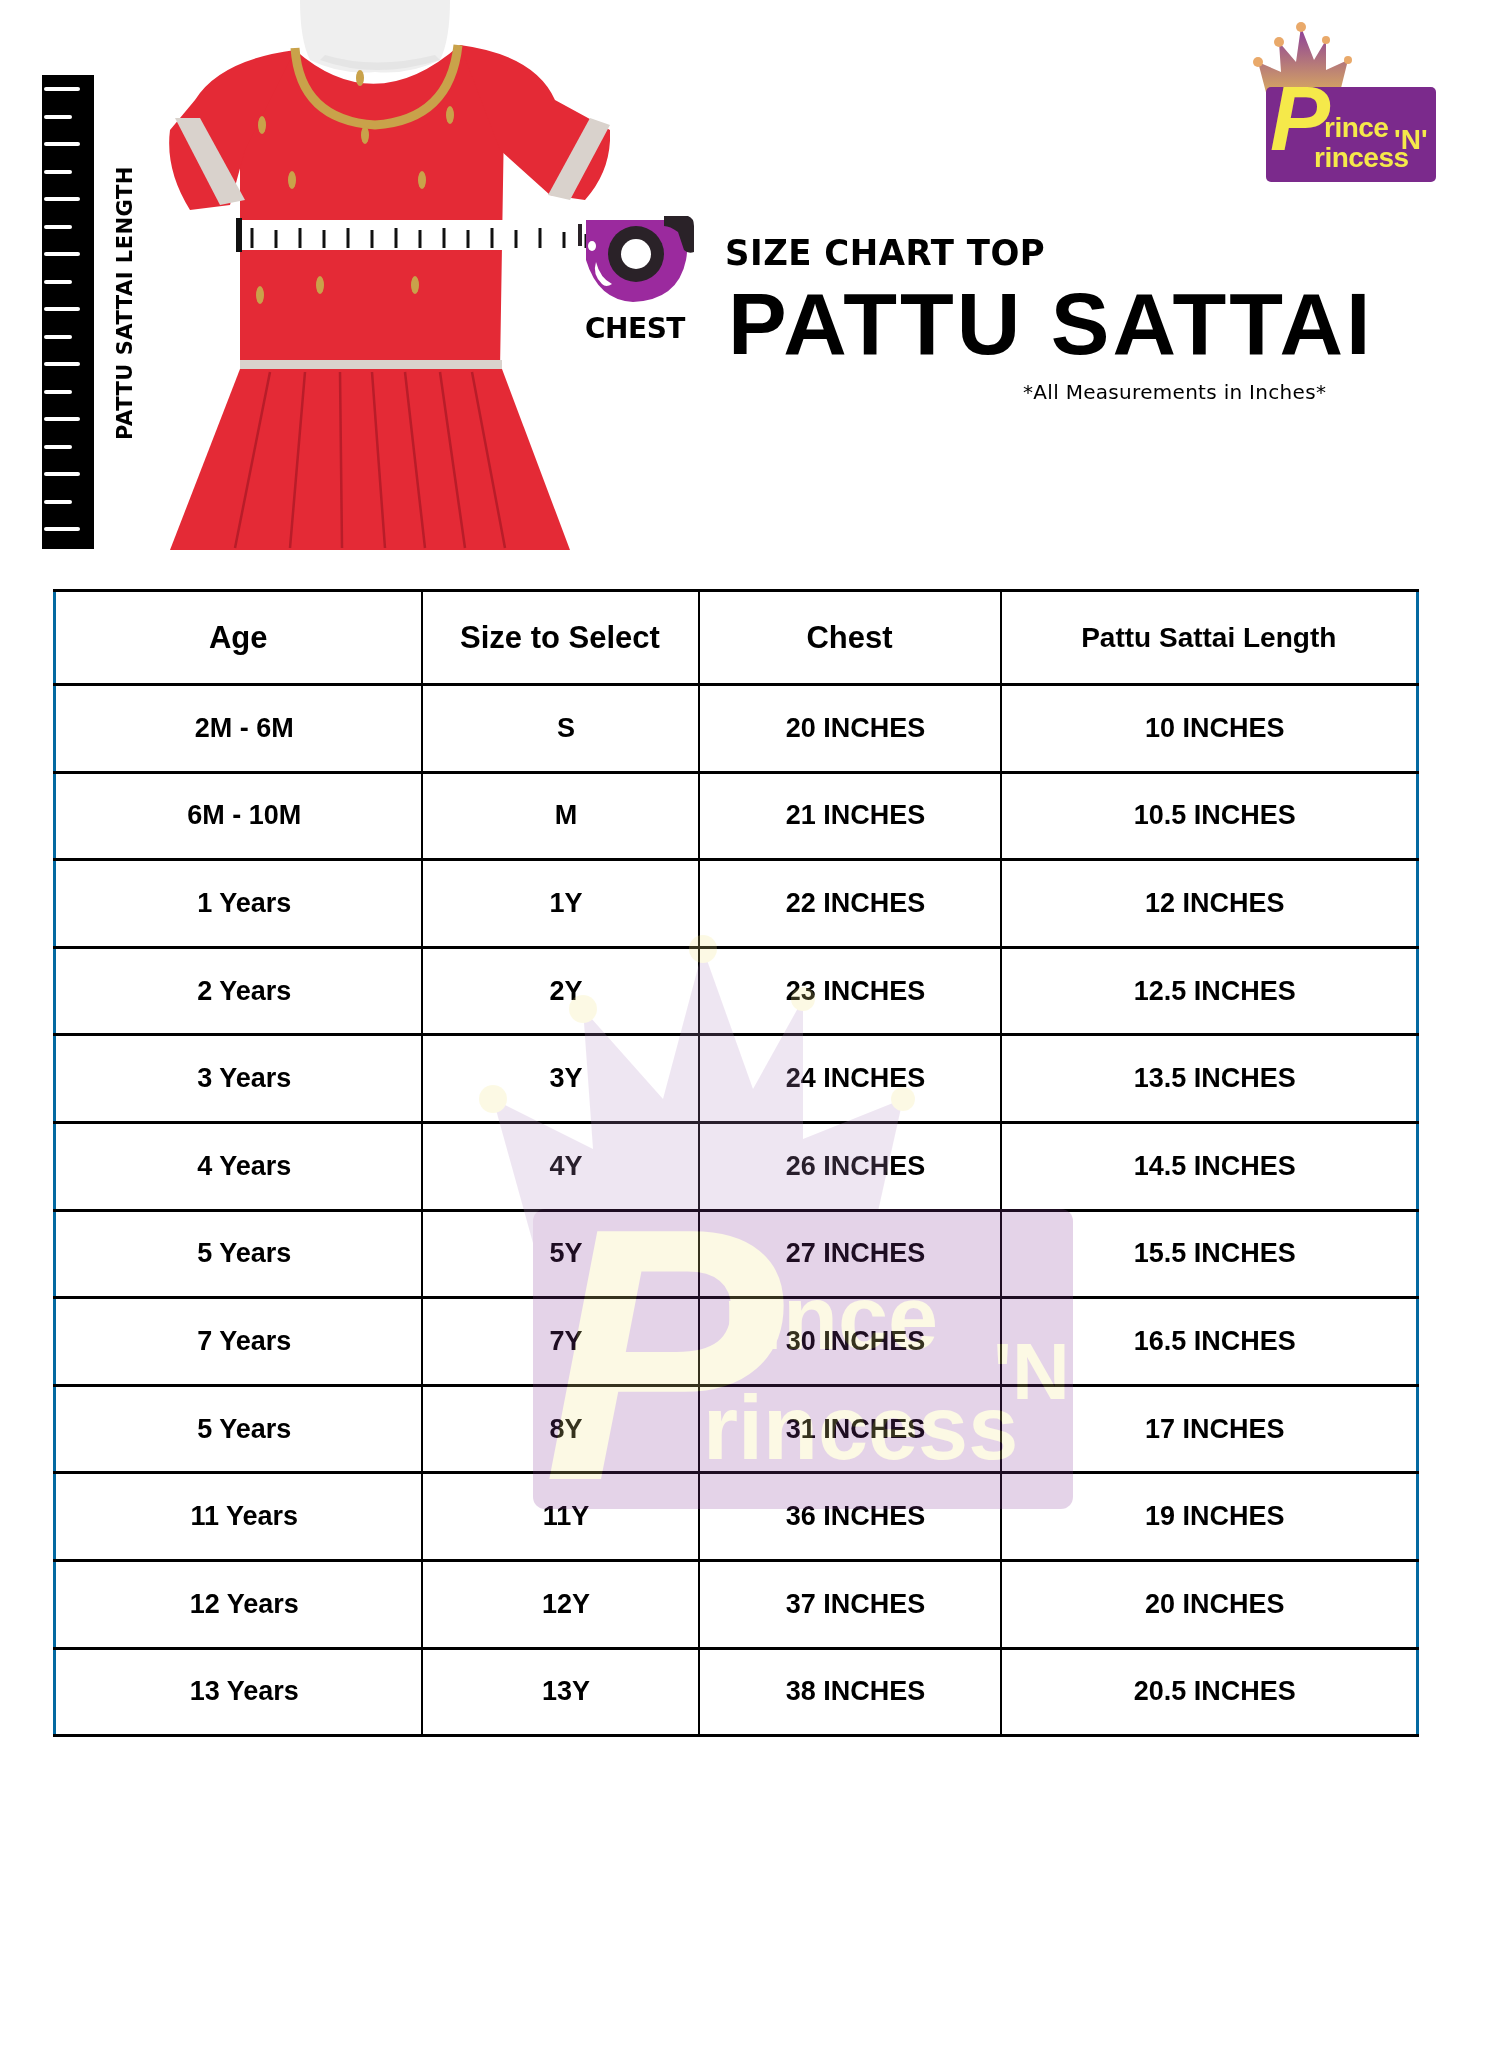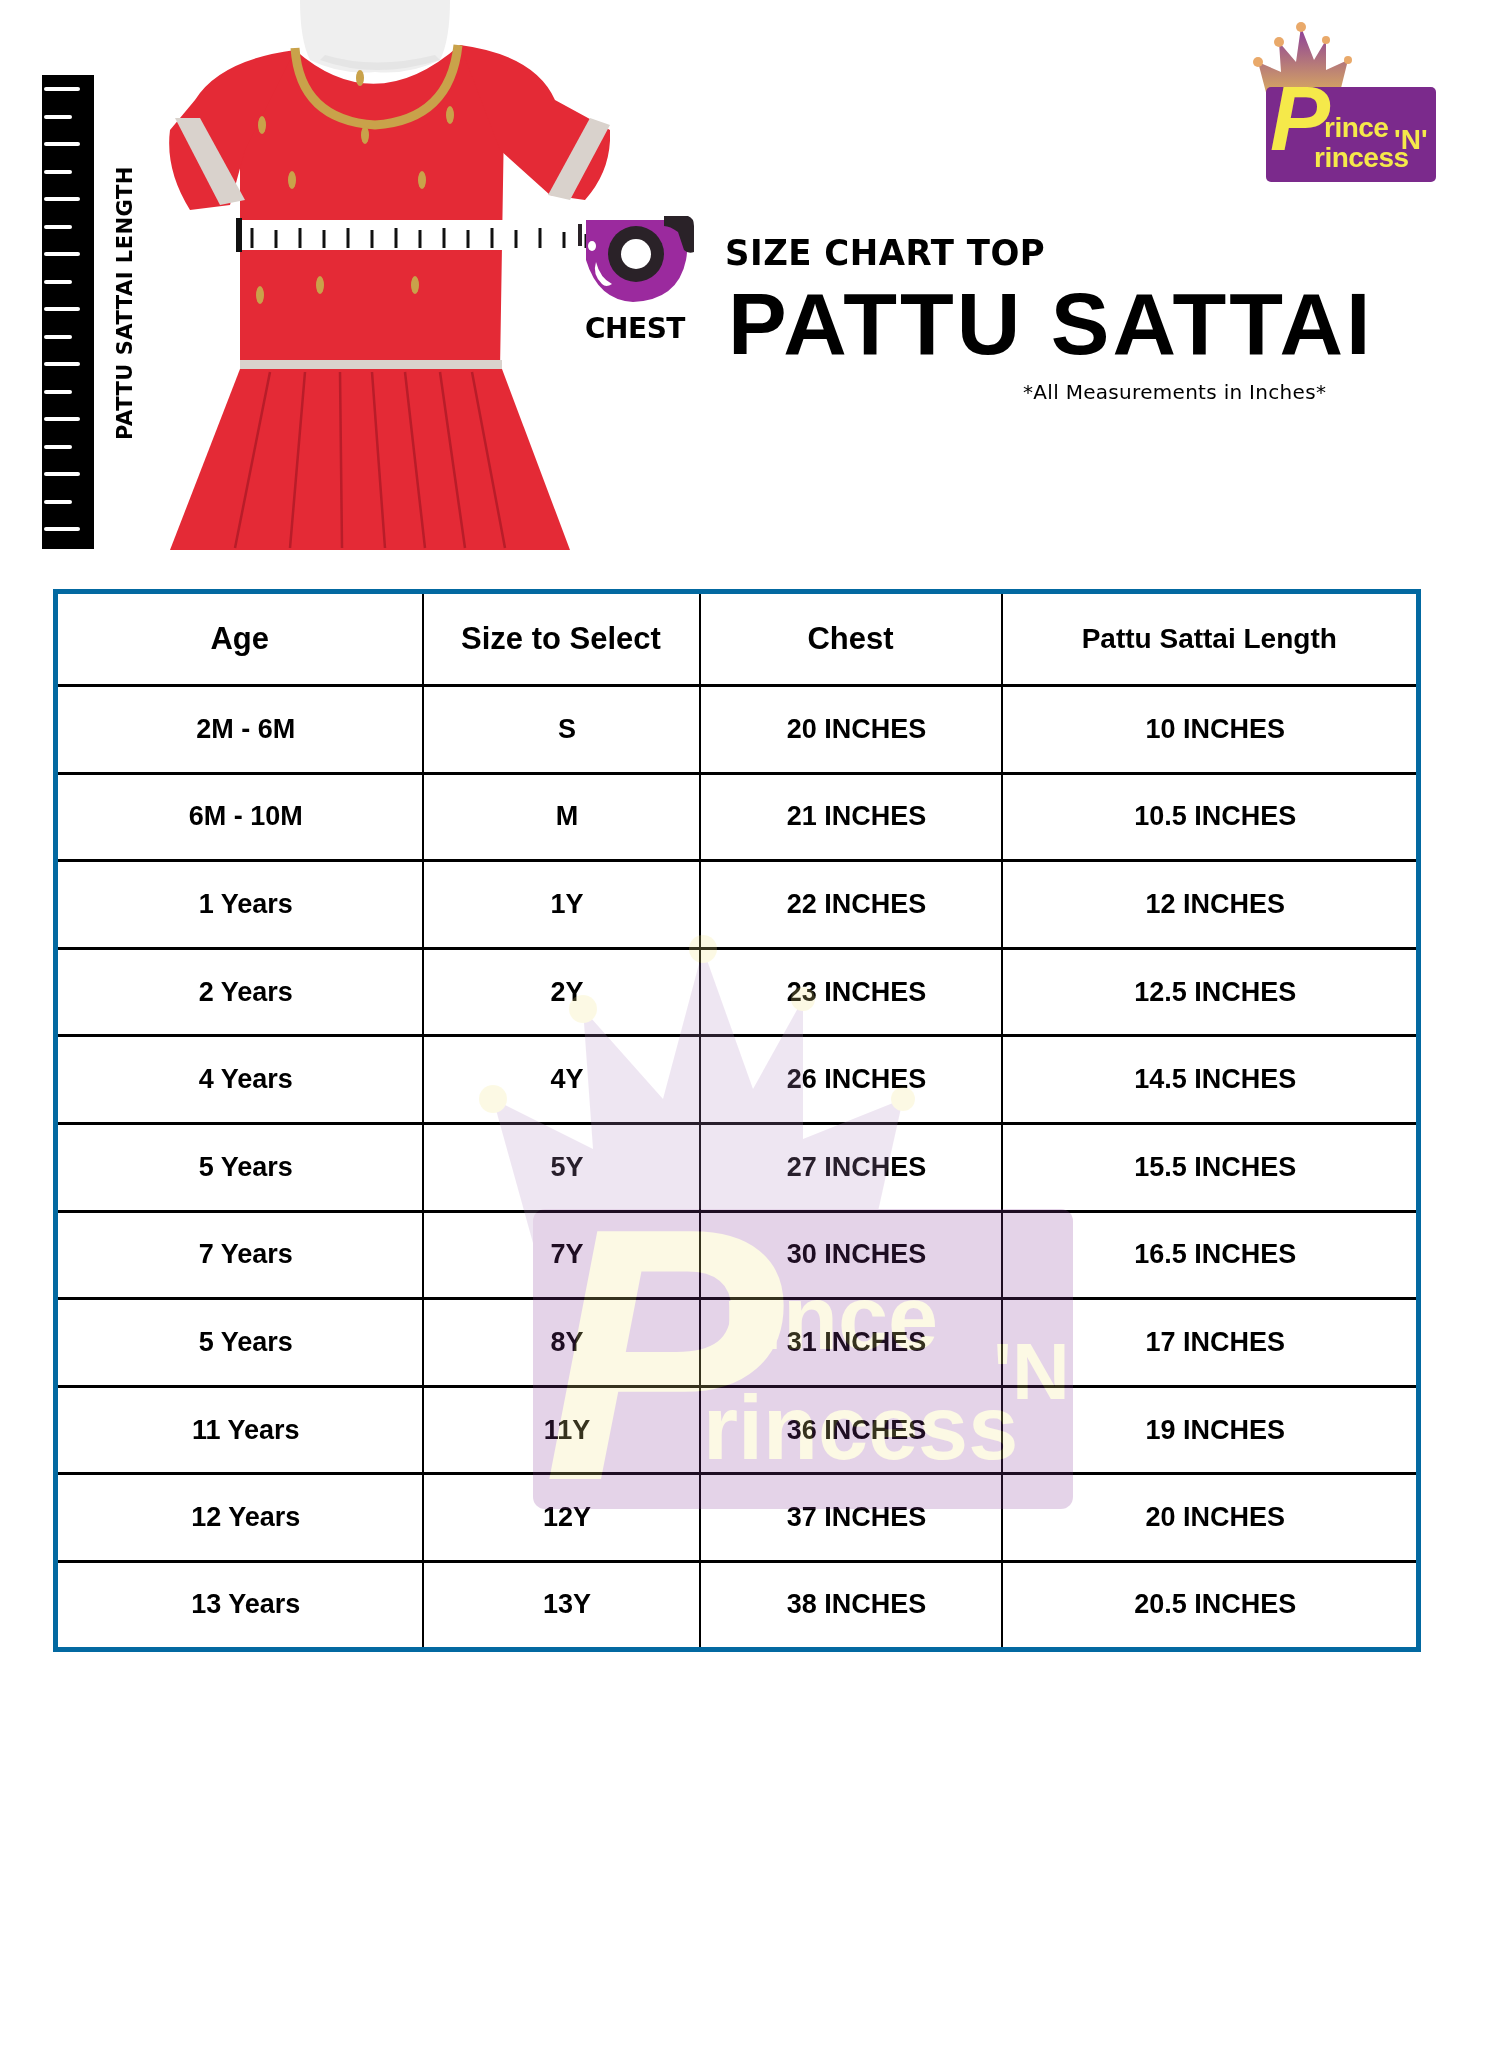--- a/index.html
+++ b/index.html
@@ -64,21 +64,21 @@
   .logo-n { position: absolute; left: 148px; top: 112px; color: #f5e94a; font-weight: bold; font-size: 28px; }
 
   
   .table-wrap { position: absolute; left: 53px; top: 589px; width: 1363px; }
   .watermark {
     position: absolute; left: 420px; top: 330px; width: 600px; height: 620px; opacity: 0.22;
     pointer-events: none; z-index: 2;
   }
   table.size-table {
     width: 1363px; border-collapse: collapse; table-layout: fixed;
-    border: 5px solid #0369a1; position: relative; z-index: 1;
+    border: 3px solid #0369a1; position: relative; z-index: 1;
   }
   .size-table col.c1 { width: 367px; }
   .size-table col.c2 { width: 277px; }
   .size-table col.c3 { width: 302px; }
   .size-table col.c4 { width: 417px; }
   .size-table th, .size-table td {
     border-left: 2px solid #000; border-right: 2px solid #000;
     border-top: 3px solid #000; border-bottom: 3px solid #000;
     text-align: center; vertical-align: middle;
     font-family: "Liberation Sans", sans-serif; font-weight: bold;
@@ -258,20 +258,26 @@
           <td>22 INCHES</td>
           <td>12 INCHES</td>
         </tr>
       <tr>
           <td>2 Years</td>
           <td>2Y</td>
           <td>23 INCHES</td>
           <td>12.5 INCHES</td>
         </tr>
       <tr>
+          <td>3 Years</td>
+          <td>3Y</td>
+          <td>24 INCHES</td>
+          <td>13.5 INCHES</td>
+        </tr>
+      <tr>
           <td>4 Years</td>
           <td>4Y</td>
           <td>26 INCHES</td>
           <td>14.5 INCHES</td>
         </tr>
       <tr>
           <td>5 Years</td>
           <td>5Y</td>
           <td>27 INCHES</td>
           <td>15.5 INCHES</td>

